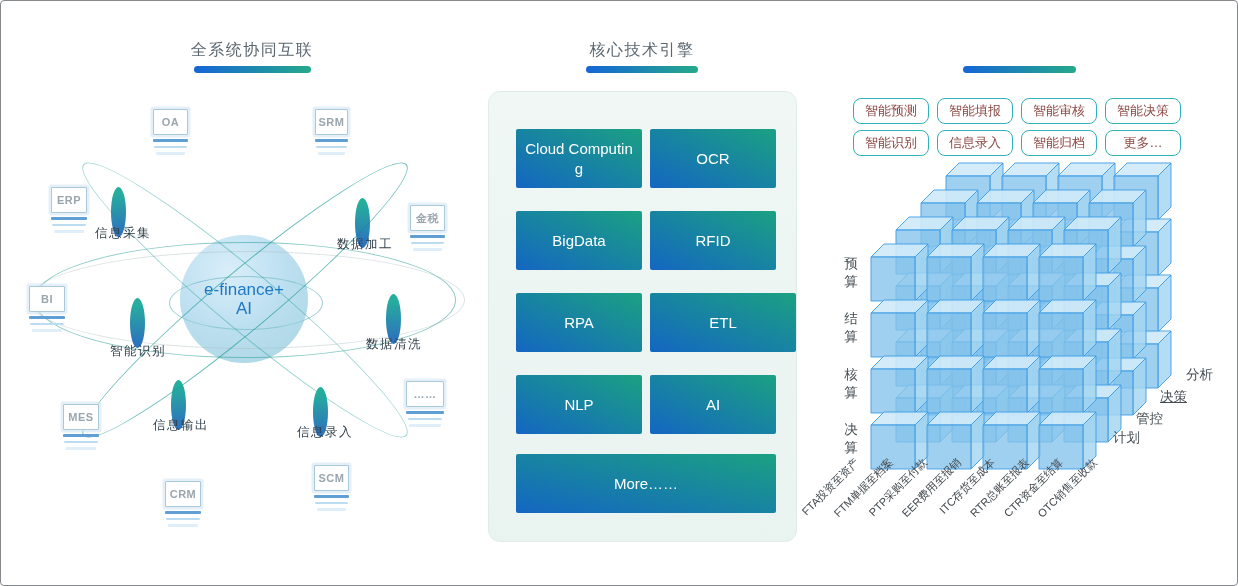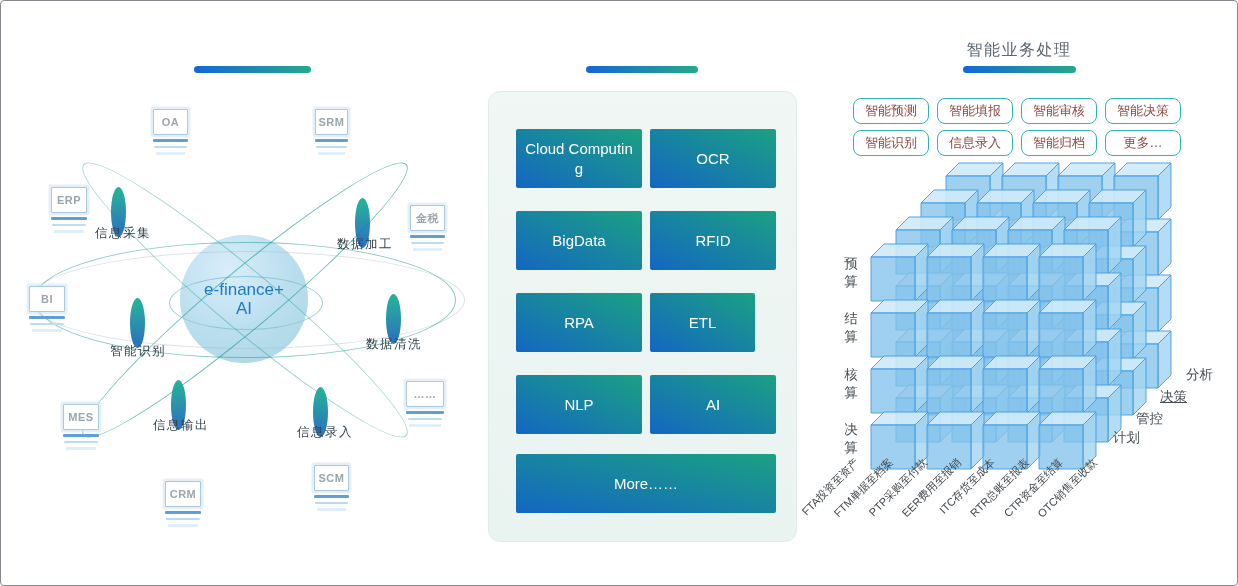--- a/index.html
+++ b/index.html
@@ -39,25 +39,26 @@
   .axis-row{position:absolute;left:842px;width:16px;color:#454d52;font-size:13.5px;line-height:17.5px;text-align:center;}
   .axis-layer{position:absolute;color:#454d52;font-size:13.5px;white-space:nowrap;}
   .axis-col{position:absolute;width:100px;text-align:right;color:#3f464b;font-size:11px;white-space:nowrap;
     transform:rotate(-45deg);transform-origin:100% 50%;}
 </style>
 </head>
 <body>
 
 <div class="canvas">
 
+  <div class="sec-title" style="left:90px;top:39px;width:322px;">全系统协同互联</div>
   <div class="underline" style="left:193px;top:65px;width:117px;"></div>
 
+  <div class="sec-title" style="left:480px;top:39px;width:322px;">核心技术引擎</div>
   <div class="underline" style="left:585px;top:65px;width:112px;"></div>
 
-  <div class="sec-title" style="left:857px;top:39px;width:322px;">智能业务处理</div>
   <div class="underline" style="left:962px;top:65px;width:113px;"></div>
 
   <div id="orbit-diagram">
     <div class="sphere">
       <div>e-finance+</div>
       <div>AI</div>
     </div>
     <div class="orbit" style="left:28px;top:250px;width:434px;height:96px;border:1px solid rgba(170,185,190,.40);"></div>
     <div class="orbit" style="left:33px;top:241px;width:420px;height:114px;border:1px solid rgba(44,158,150,.55);"></div>
     <div class="orbit" style="left:168px;top:275px;width:152px;height:52px;border:1px solid rgba(130,195,205,.85);"></div>
@@ -131,21 +132,21 @@
       <div class="flow-label" style="left: 296px; top: 423px;">信息录入</div>
     </div>
 
   <div class="engine-panel"></div>
   <div id="engine-buttons">
       <button class="tech-btn" style="left: 515px; top: 128px; width: 126px; height: 59px;">Cloud Computing</button>
       <button class="tech-btn" style="left: 649px; top: 128px; width: 126px; height: 59px;">OCR</button>
       <button class="tech-btn" style="left: 515px; top: 210px; width: 126px; height: 59px;">BigData</button>
       <button class="tech-btn" style="left: 649px; top: 210px; width: 126px; height: 59px;">RFID</button>
       <button class="tech-btn" style="left: 515px; top: 292px; width: 126px; height: 59px;">RPA</button>
-      <button class="tech-btn" style="left: 649px; top: 292px; width: 105px; height: 59px; text-align: center;">ETL</button>
+      <button class="tech-btn" style="left: 649px; top: 292px; width: 146px; height: 59px; text-align: center;">ETL</button>
       <button class="tech-btn" style="left: 515px; top: 374px; width: 126px; height: 59px;">NLP</button>
       <button class="tech-btn" style="left: 649px; top: 374px; width: 126px; height: 59px;">AI</button>
       <button class="tech-btn" style="left: 515px; top: 453px; width: 260px; height: 59px;">More……</button>
     </div>
 
   <div class="tags" id="ai-tags">
       <button class="ai-tag">智能预测</button>
       <button class="ai-tag">智能填报</button>
       <button class="ai-tag">智能审核</button>
       <button class="ai-tag">智能决策</button>

